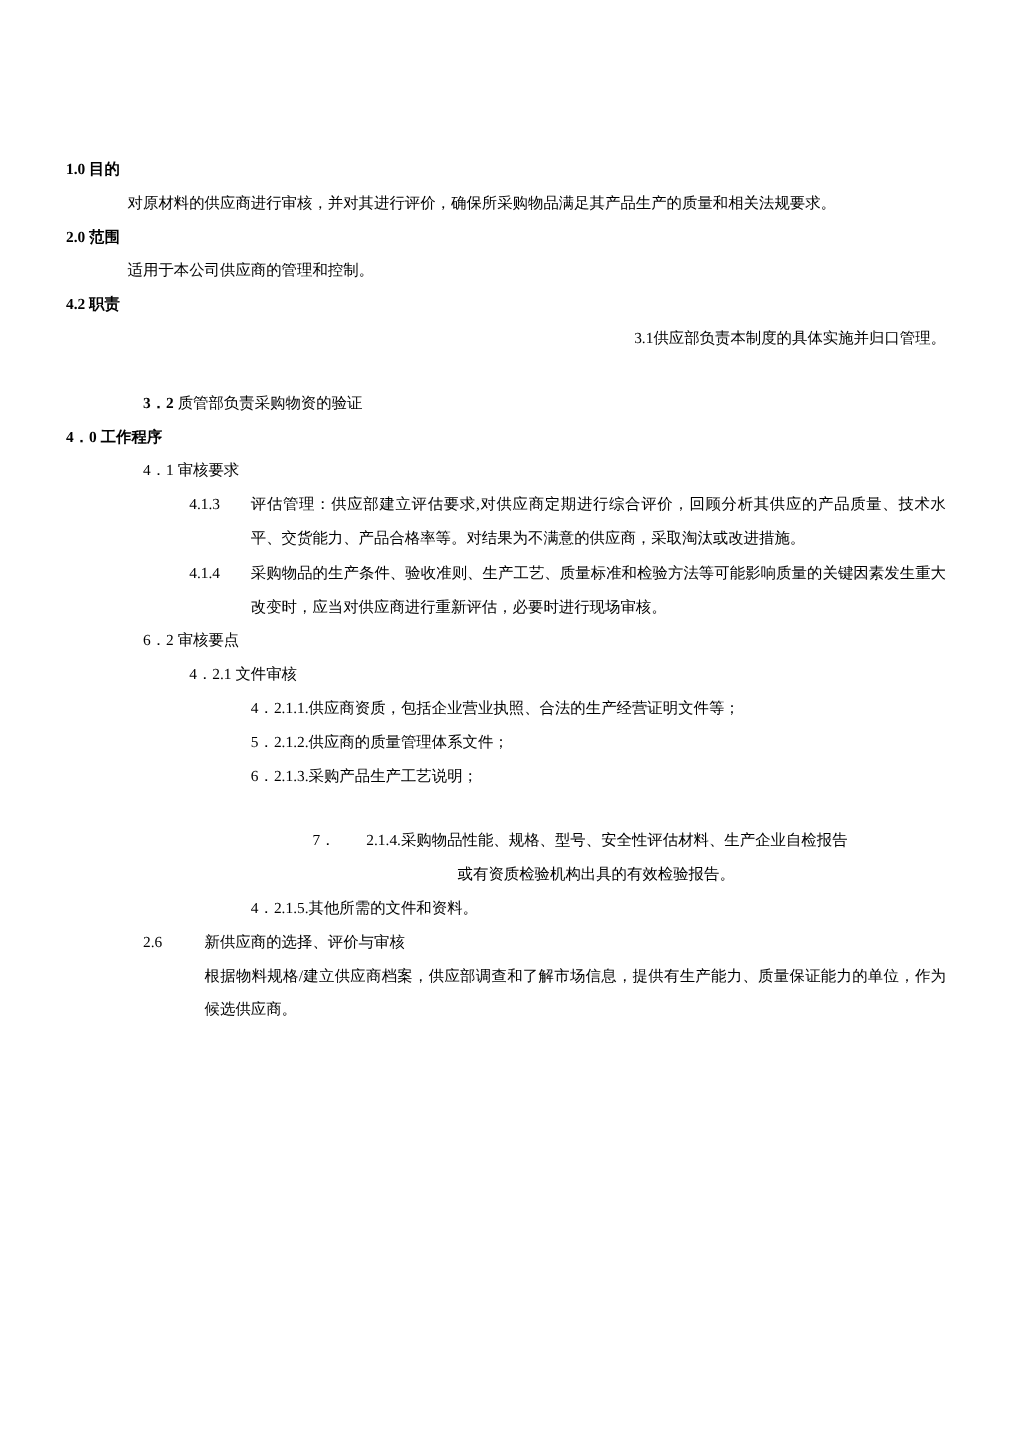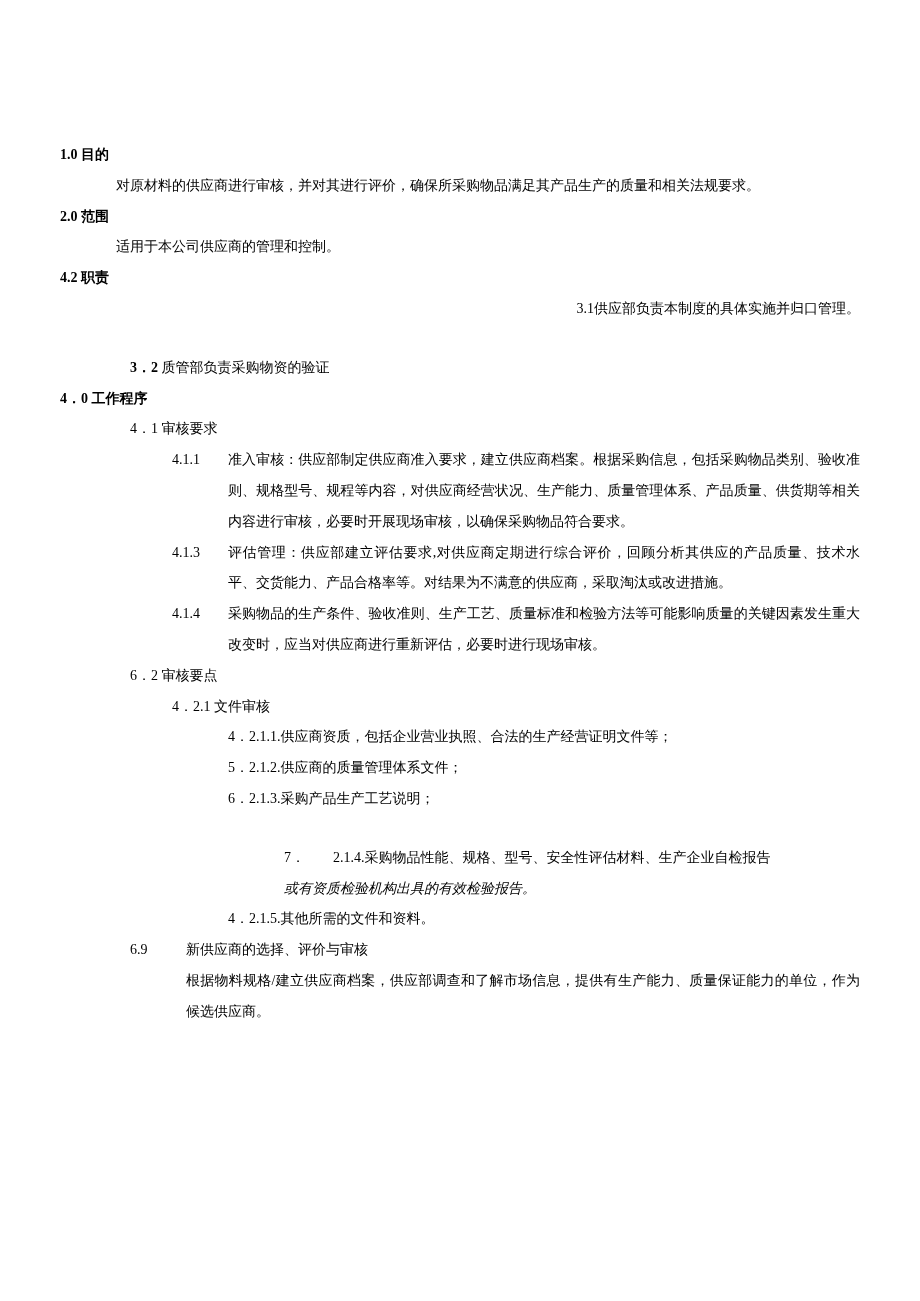--- a/index.html
+++ b/index.html
@@ -67,21 +67,21 @@
   .item-2134-block {
     padding-left: 224px;
     padding-right: 60px;
   }
   .item-2134-row {
     display:flex;
   }
   .item-2134-row .num { flex:0 0 auto; padding-right:4px; }
   .item-2134-row .txt { flex:1 1 auto;margin-left:24px; }
   .item-2134-cont {
-    font-style:italic;
+    text-align:center;
   }
   .item-43 {
     padding-left: 70px;
   }
   .num-43 { display:inline-block; width:56px; }
   .body-43 {
     padding-left: 126px;
     text-align: justify;
   }
 </style>
@@ -101,24 +101,20 @@
 <div class="item-32">
   <span class="num-32 bold">3．2</span> <span>质管部负责采购物资的验证</span>
 </div>
 
 <div class="h4">4．0 工作程序</div>
 
 <div class="item-41">4．1  审核要求</div>
 
 <div class="sub-41x-wrap">
   <div class="sub-41x-row">
-    <div class="num">4.1.1</div>
-    <div class="txt">准入审核：供应部制定供应商准入要求，建立供应商档案。根据采购信息，包括采购物品类别、验收准则、规格型号、规程等内容，对供应商经营状况、生产能力、质量管理体系、产品质量、供货期等相关内容进行审核，必要时开展现场审核，以确保采购物品符合要求。</div>
-  </div>
-  <div class="sub-41x-row">
     <div class="num">4.1.3</div>
     <div class="txt">评估管理：供应部建立评估要求,对供应商定期进行综合评价，回顾分析其供应的产品质量、技术水平、交货能力、产品合格率等。对结果为不满意的供应商，采取淘汰或改进措施。</div>
   </div>
   <div class="sub-41x-row">
     <div class="num">4.1.4</div>
     <div class="txt">采购物品的生产条件、验收准则、生产工艺、质量标准和检验方法等可能影响质量的关键因素发生重大改变时，应当对供应商进行重新评估，必要时进行现场审核。</div>
   </div>
 </div>
 
 <div class="item-42">6．2 审核要点</div>
@@ -133,15 +129,15 @@
   <div class="item-2134-row">
     <div class="num">7．</div>
     <div class="txt">2.1.4.采购物品性能、规格、型号、安全性评估材料、生产企业自检报告</div>
   </div>
   <div class="item-2134-cont">或有资质检验机构出具的有效检验报告。</div>
 </div>
 
 <div class="item-421x">4．2.1.5.其他所需的文件和资料。</div>
 
 <div class="item-43">
-  <span class="num-43">6.9</span><span>新供应商的选择、评价与审核</span>
+  <span class="num-43">2.6</span><span>新供应商的选择、评价与审核</span>
 </div>
 <div class="body-43">根据物料规格/建立供应商档案，供应部调查和了解市场信息，提供有生产能力、质量保证能力的单位，作为候选供应商。</div>
 
 </body></html>

